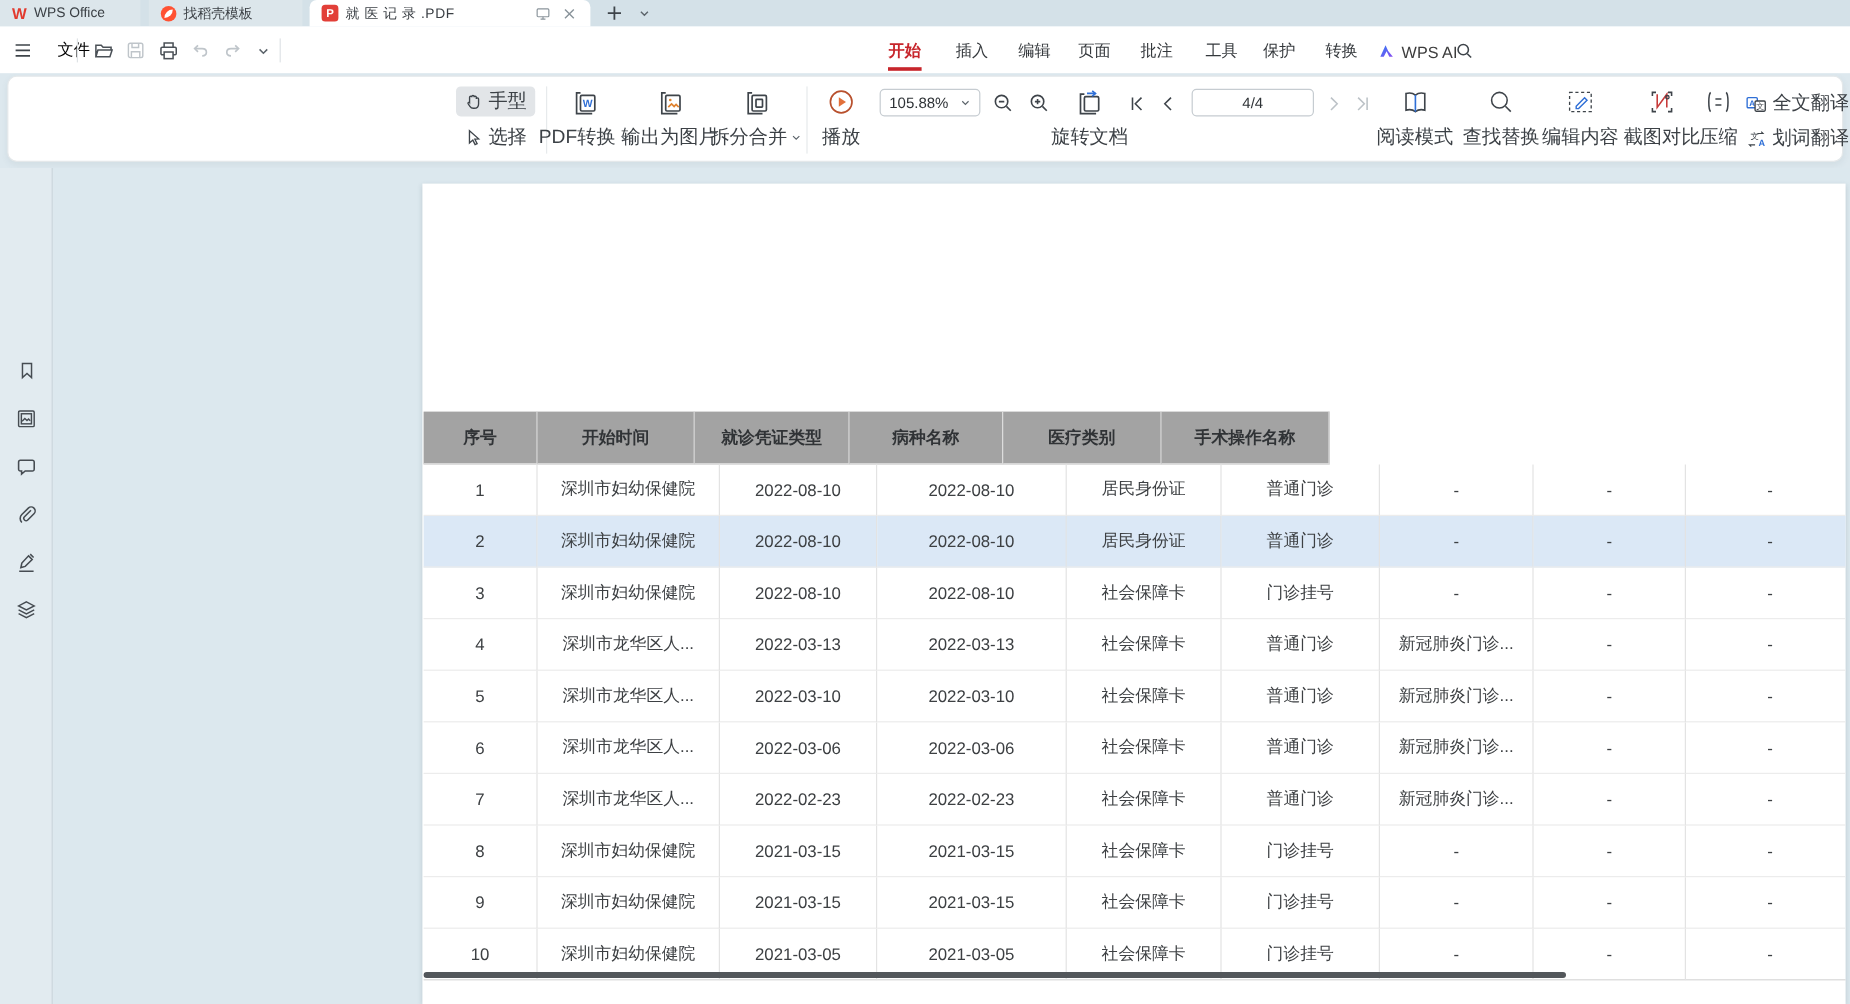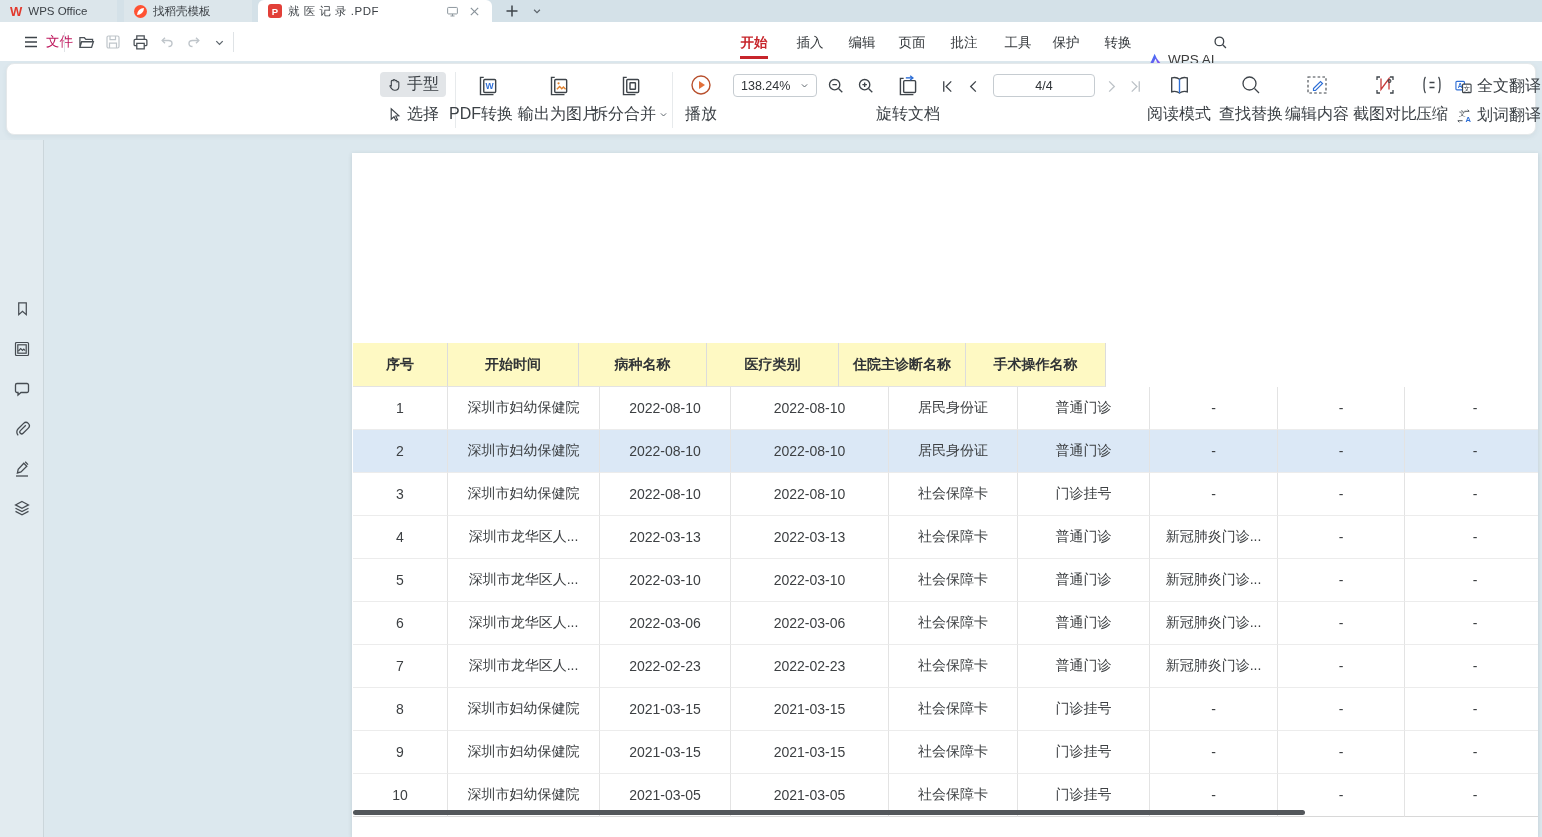--- a/index.html
+++ b/index.html
@@ -23,29 +23,29 @@
         background:#fff; border-radius:7px 0 7px 0; }
   .pdf-icon { width:14px; height:14px; border-radius:3px; background:#e23f38; color:#fff;
         font-size:9.5px; font-weight:700; display:flex; align-items:center; justify-content:center; }
   .tab-title { letter-spacing:.5px; }
   .tab-ico { width:16px; height:16px; display:flex; align-items:center; justify-content:center; }
   .newtab-btn { position:absolute; left:500px; top:1px; width:24px; height:20px; display:flex; align-items:center; justify-content:center; }
   .tabchev-btn { position:absolute; left:528px; top:1px; width:18px; height:20px; display:flex; align-items:center; justify-content:center; }
 
   
   .menubar { position:absolute; left:0; top:22px; width:1542px; height:39px; background:#ffffff; }
-  .file-btn { position:absolute; left:20px; top:8px; height:24px; display:flex; align-items:center; gap:8px;
-        font-size:13.5px; color:#be185d; padding:0 4px; }
+  .file-btn { position:absolute; left:8px; top:8px; height:24px; display:flex; align-items:center; gap:22px;
+        font-size:13.5px; color:#000000; padding:0 4px; }
   .vsep { position:absolute; top:10px; width:1px; height:20px; background:#dfe3e6; }
   .qbtn { position:absolute; top:10px; width:22px; height:20px; display:flex; align-items:center; justify-content:center; }
   .menu-item { position:absolute; top:8px; height:26px; width:56px; text-align:center; font-size:13.5px;
         line-height:26px; color:#34383c; }
   .menu-item.active { color:#c7252b; font-weight:700; }
   .menu-item.active:after { content:""; position:absolute; left:14px; right:14px; bottom:-3px; height:3px; background:#c7252b; }
-  .wpsai { position:absolute; left:1148px; top:24px; height:26px; display:flex; align-items:center; gap:5px; font-size:13.5px; }
+  .wpsai { position:absolute; left:1148px; top:8px; height:26px; display:flex; align-items:center; gap:5px; font-size:13.5px; }
   .menusearch { position:absolute; left:1213px; top:13px; }
 
   
   .toolbar { position:absolute; left:6px; top:63px; width:1530px; height:72px; background:#fff;
         border:1px solid #e4e8ea; border-radius:8px; box-shadow:0 2px 5px rgba(80,100,110,.08); }
   .tlabel { font-size:16px; color:#3c4146; white-space:nowrap; }
   .tbtn-v { position:absolute; display:flex; flex-direction:column; align-items:center; justify-content:space-between;
         height:52px; top:9px; }
   .tbtn-row { display:flex; align-items:center; gap:3px; }
   .pill { border-radius:4px; padding:2px 7px; display:flex; align-items:center; gap:5px; }
@@ -68,21 +68,21 @@
   .canvas { position:absolute; left:45px; top:140px; width:1497px; height:697px; background:#dce8ee; }
   .page { position:absolute; left:307px; top:13px; width:1186px; height:684px; background:#ffffff;
         box-shadow:0 1px 4px rgba(60,80,90,.18); overflow:hidden; }
 
   .doc-table { position:absolute; left:1px; top:190px; }
   .tr { display:flex; }
   .td { display:flex; align-items:center; justify-content:center; font-size:14px; color:#3d4043;
         border-right:1px solid #e3e3e3; border-bottom:1px solid #ececec; height:43px; }
   .tr:last-child .td { border-bottom:1px solid #d8d8d8; }
   .tr .td:last-child { border-right:none; }
-  .tr.head .td { background:#fef9c3; font-weight:700; color:#303336; height:44px; border-bottom:1px solid #e3e3e3; border-right:1px solid #dcdcdc; }
+  .tr.head .td { background:#a3a3a3; font-weight:700; color:#303336; height:44px; border-bottom:1px solid #e3e3e3; border-right:1px solid #dcdcdc; }
   .tr.hl .td { background:#dbe8f6; }
   .hthumb { position:absolute; left:1px; top:657px; width:952px; height:5px; background:#53575b; border-radius:3px; }
 </style>
 </head>
 <body>
 
 <div class="app">
 
   <div class="tabbar">
     <div class="tab inactive tab1">
@@ -253,21 +253,21 @@
 
     <div class="tbtn-v" style="left:672px;width:44px">
       <svg width="24" height="24" viewBox="0 0 24 24">
         <circle cx="12" cy="12" r="9" fill="none" stroke="#b8502d" stroke-width="1.4"></circle>
         <path d="M10 8l6 4-6 4z" fill="#e2703a"></path>
       </svg>
       <span class="tlabel">播放</span>
     </div>
 
     <div class="zoombox">
-      <span>138.24%</span>
+      <span>105.88%</span>
       <svg width="9" height="9" viewBox="0 0 12 12" fill="none" stroke="#5c646b" stroke-width="1.3">
           <path d="M2.5 4.5L6 8l3.5-3.5"></path>
         </svg>
     </div>
     <div class="iconbtn" style="left:818px;top:11px;width:22px;height:22px">
       <svg width="18" height="18" viewBox="0 0 16 16" fill="none" stroke="#3e444a" stroke-width="1.2">
         <circle cx="6.8" cy="6.8" r="4.6"></circle>
           <path d="M10.4 10.4l3.2 3.2M4.8 6.8h4"></path>
       </svg>
     </div>
@@ -458,23 +458,23 @@
       </svg>
     </div>
   </div>
 
   <div class="canvas">
     <div class="page">
       <div class="doc-table" id="doc-table">
           <div class="tr head">
             <div class="td" style="width: 95px;">序号</div>
             <div class="td" style="width: 131px;">开始时间</div>
+            <div class="td" style="width: 129px;">就诊凭证类型</div>
             <div class="td" style="width: 128px;">病种名称</div>
             <div class="td" style="width: 132px;">医疗类别</div>
-            <div class="td" style="width: 127px;">住院主诊断名称</div>
             <div class="td" style="width: 140px;">手术操作名称</div>
           </div>
           <div class="tr">
             <div class="td" style="width: 95px;">1</div>
             <div class="td" style="width: 152px;">深圳市妇幼保健院</div>
             <div class="td" style="width: 131px;">2022-08-10</div>
             <div class="td" style="width: 158px;">2022-08-10</div>
             <div class="td" style="width: 129px;">居民身份证</div>
             <div class="td" style="width: 132px;">普通门诊</div>
             <div class="td" style="width: 128px;">-</div>

